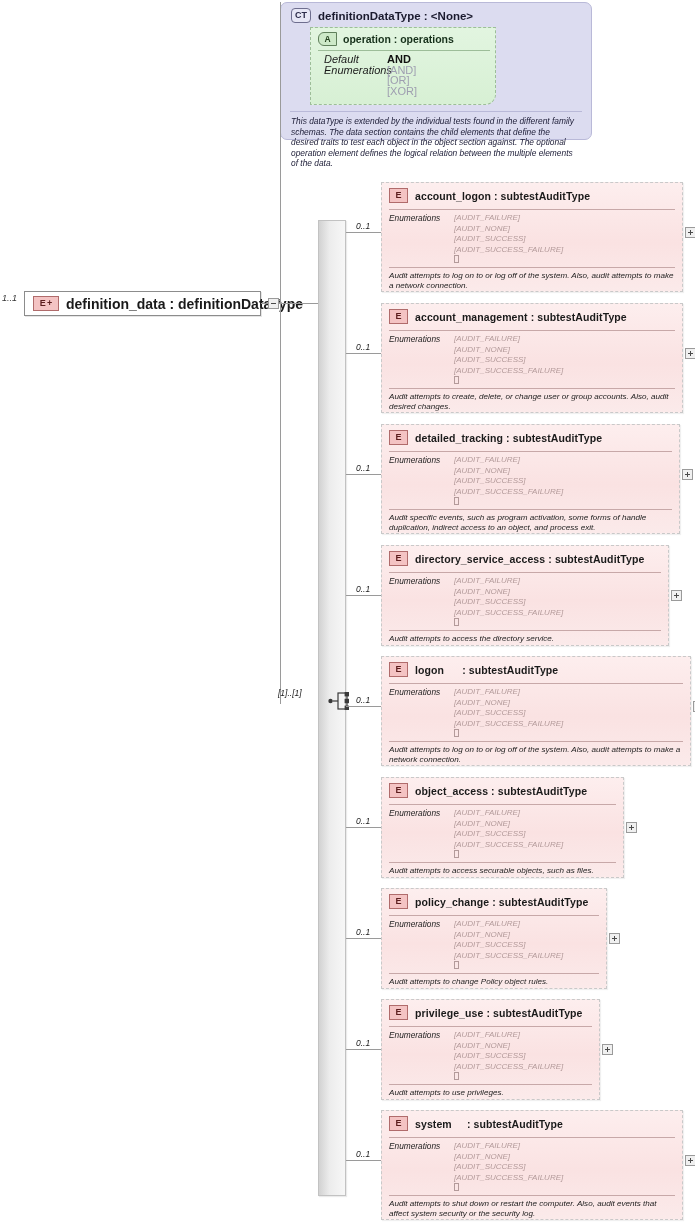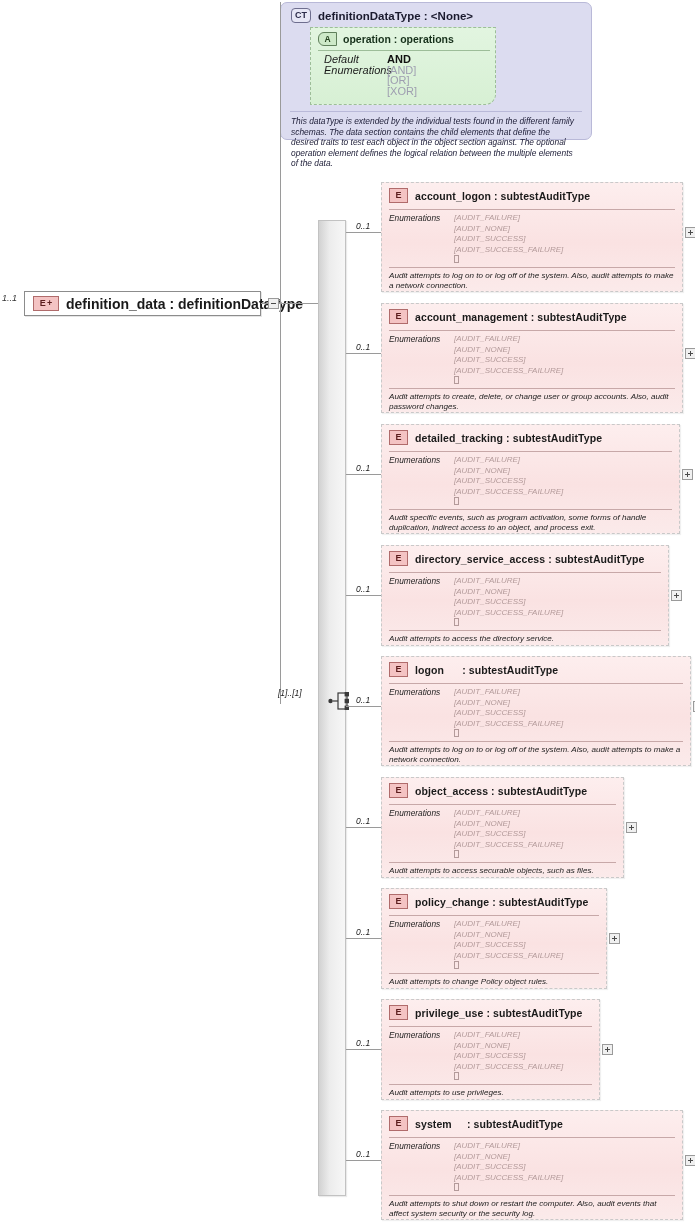--- a/index.html
+++ b/index.html
@@ -293,21 +293,21 @@
           <div class="enum-key">Enumerations</div>
           <div class="enum-list">
             <div>[AUDIT_FAILURE]</div>
             <div>[AUDIT_NONE]</div>
             <div>[AUDIT_SUCCESS]</div>
             <div>[AUDIT_SUCCESS_FAILURE]</div>
             <div><span class="enum-empty"></span></div>
           </div>
         </div>
         <div class="child-rule-bottom" style="top: 84px; width: 286px;"></div>
-        <div class="child-doc" style="top: 88px; width: 286px;">Audit attempts to create, delete, or change user or group accounts. Also, audit password changes.</div>
+        <div class="child-doc" style="top: 88px; width: 286px;">Audit attempts to create, delete, or change user or group accounts. Also, audit desired changes.</div>
       </div>
       <div class="toggle plus" style="left: 685px; top: 348px;"></div>
       <div class="hline" style="left: 346px; top: 474px; width: 35px;"></div>
       <div class="child-occurs" style="left: 356px; top: 463px;">0..1</div>
       <div class="child" style="left: 381px; top: 424px; width: 299px; height: 110px;">
         <div class="child-header">
           <span class="e-badge" style="min-width: 19px;">E</span>
           <span class="child-title">detailed_tracking : subtestAuditType</span>
         </div>
         <div class="child-rule-top" style="top: 26px; width: 283px;"></div>

